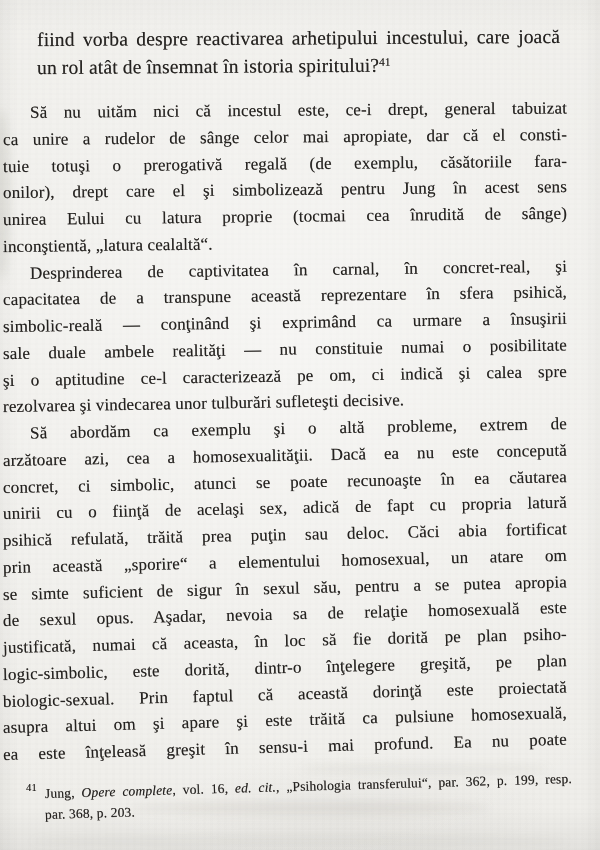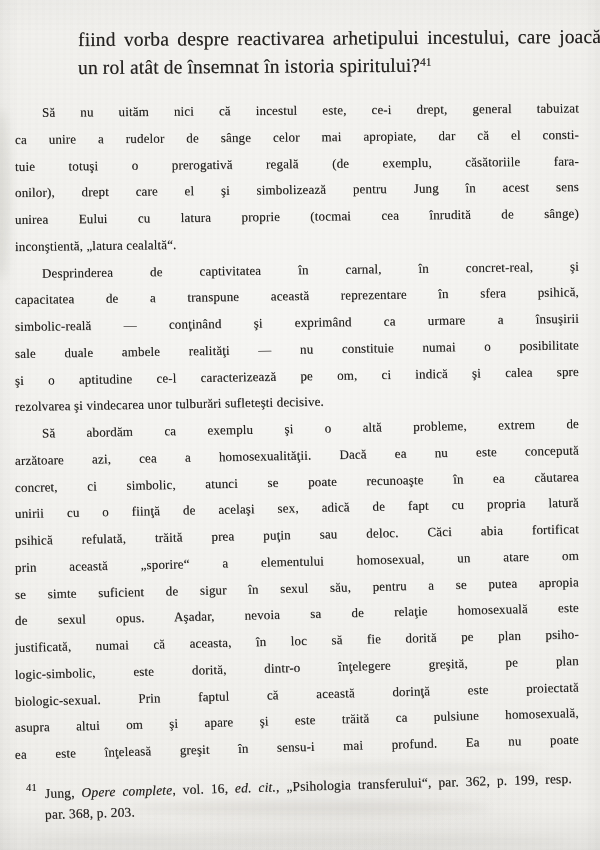--- a/index.html
+++ b/index.html
@@ -33,28 +33,27 @@
   .line.last {
     text-align-last: left;
   }
   .quote {
     position: absolute;
     top: 26px;
     left: 37px;
     width: 523px;
     font-size: 19.5px;
     line-height: 27.5px;
-    margin-left: 41px;
   }
   .column {
     position: absolute;
     top: 100px;
-    left: 15px;
+    left: 3px;
     width: 564px;
-    font-size: 13px;
+    font-size: 17px;
     line-height: 26.75px;
   }
   .para .line:first-child {
     text-indent: 27px;
   }
   .q-ref {
     font-size: 11.5px;
     line-height: 0;
     vertical-align: 6px;
     letter-spacing: 0;

